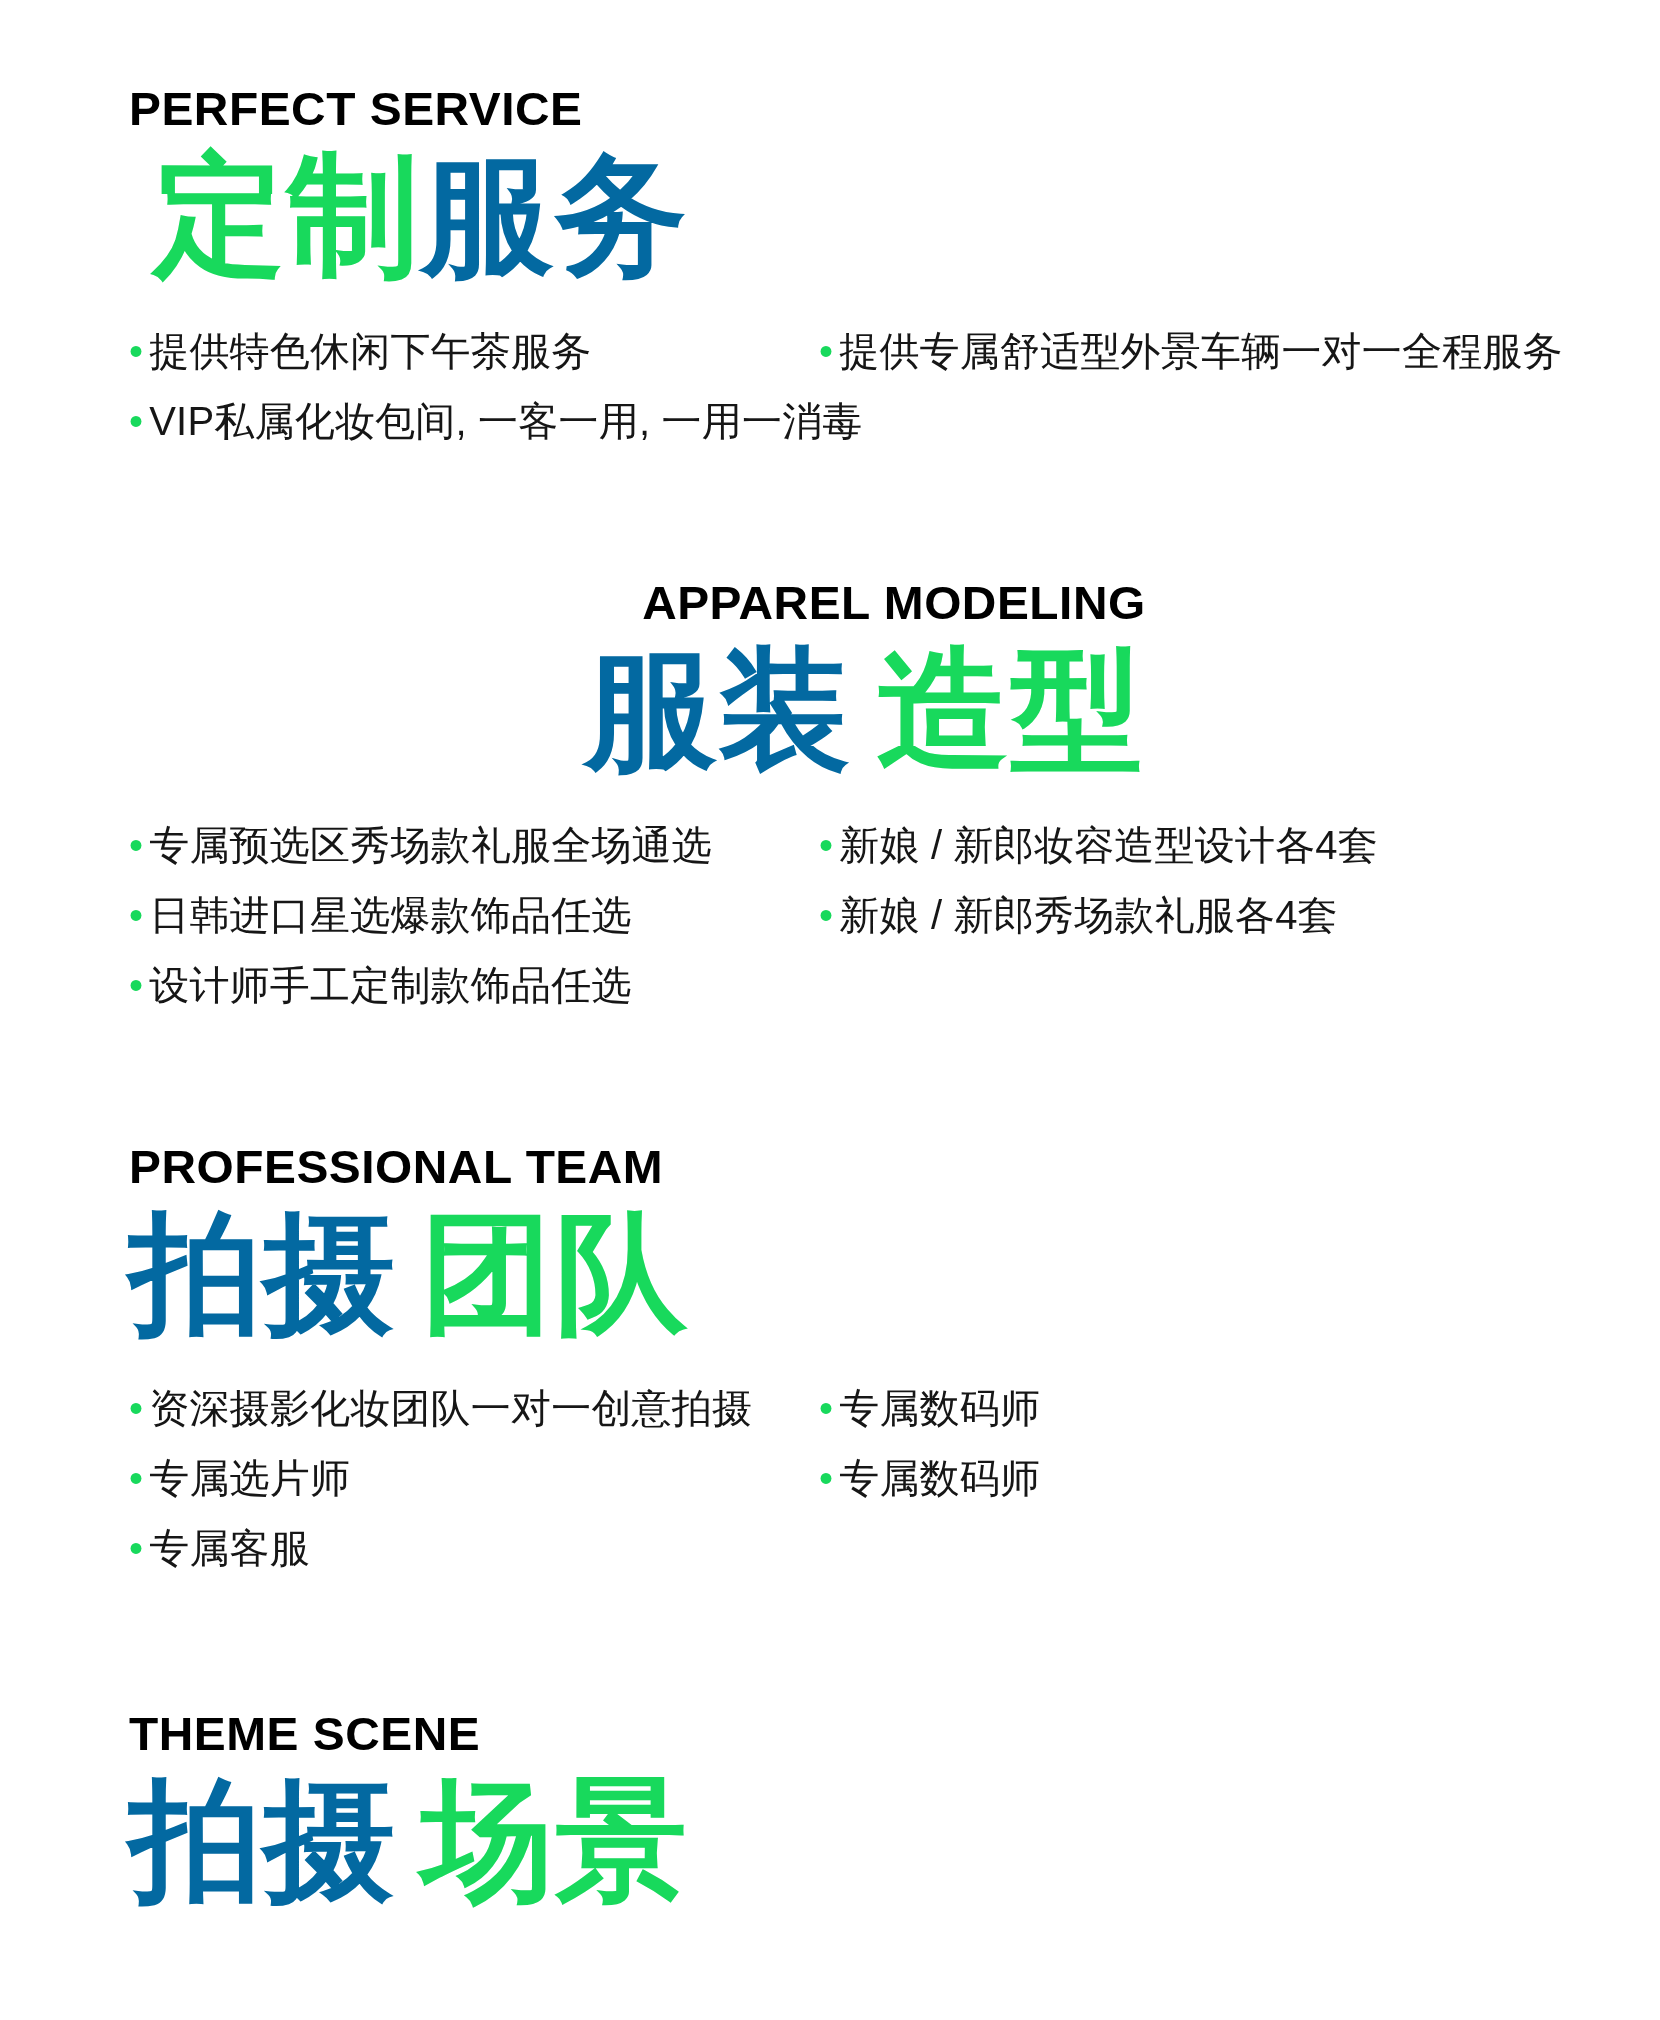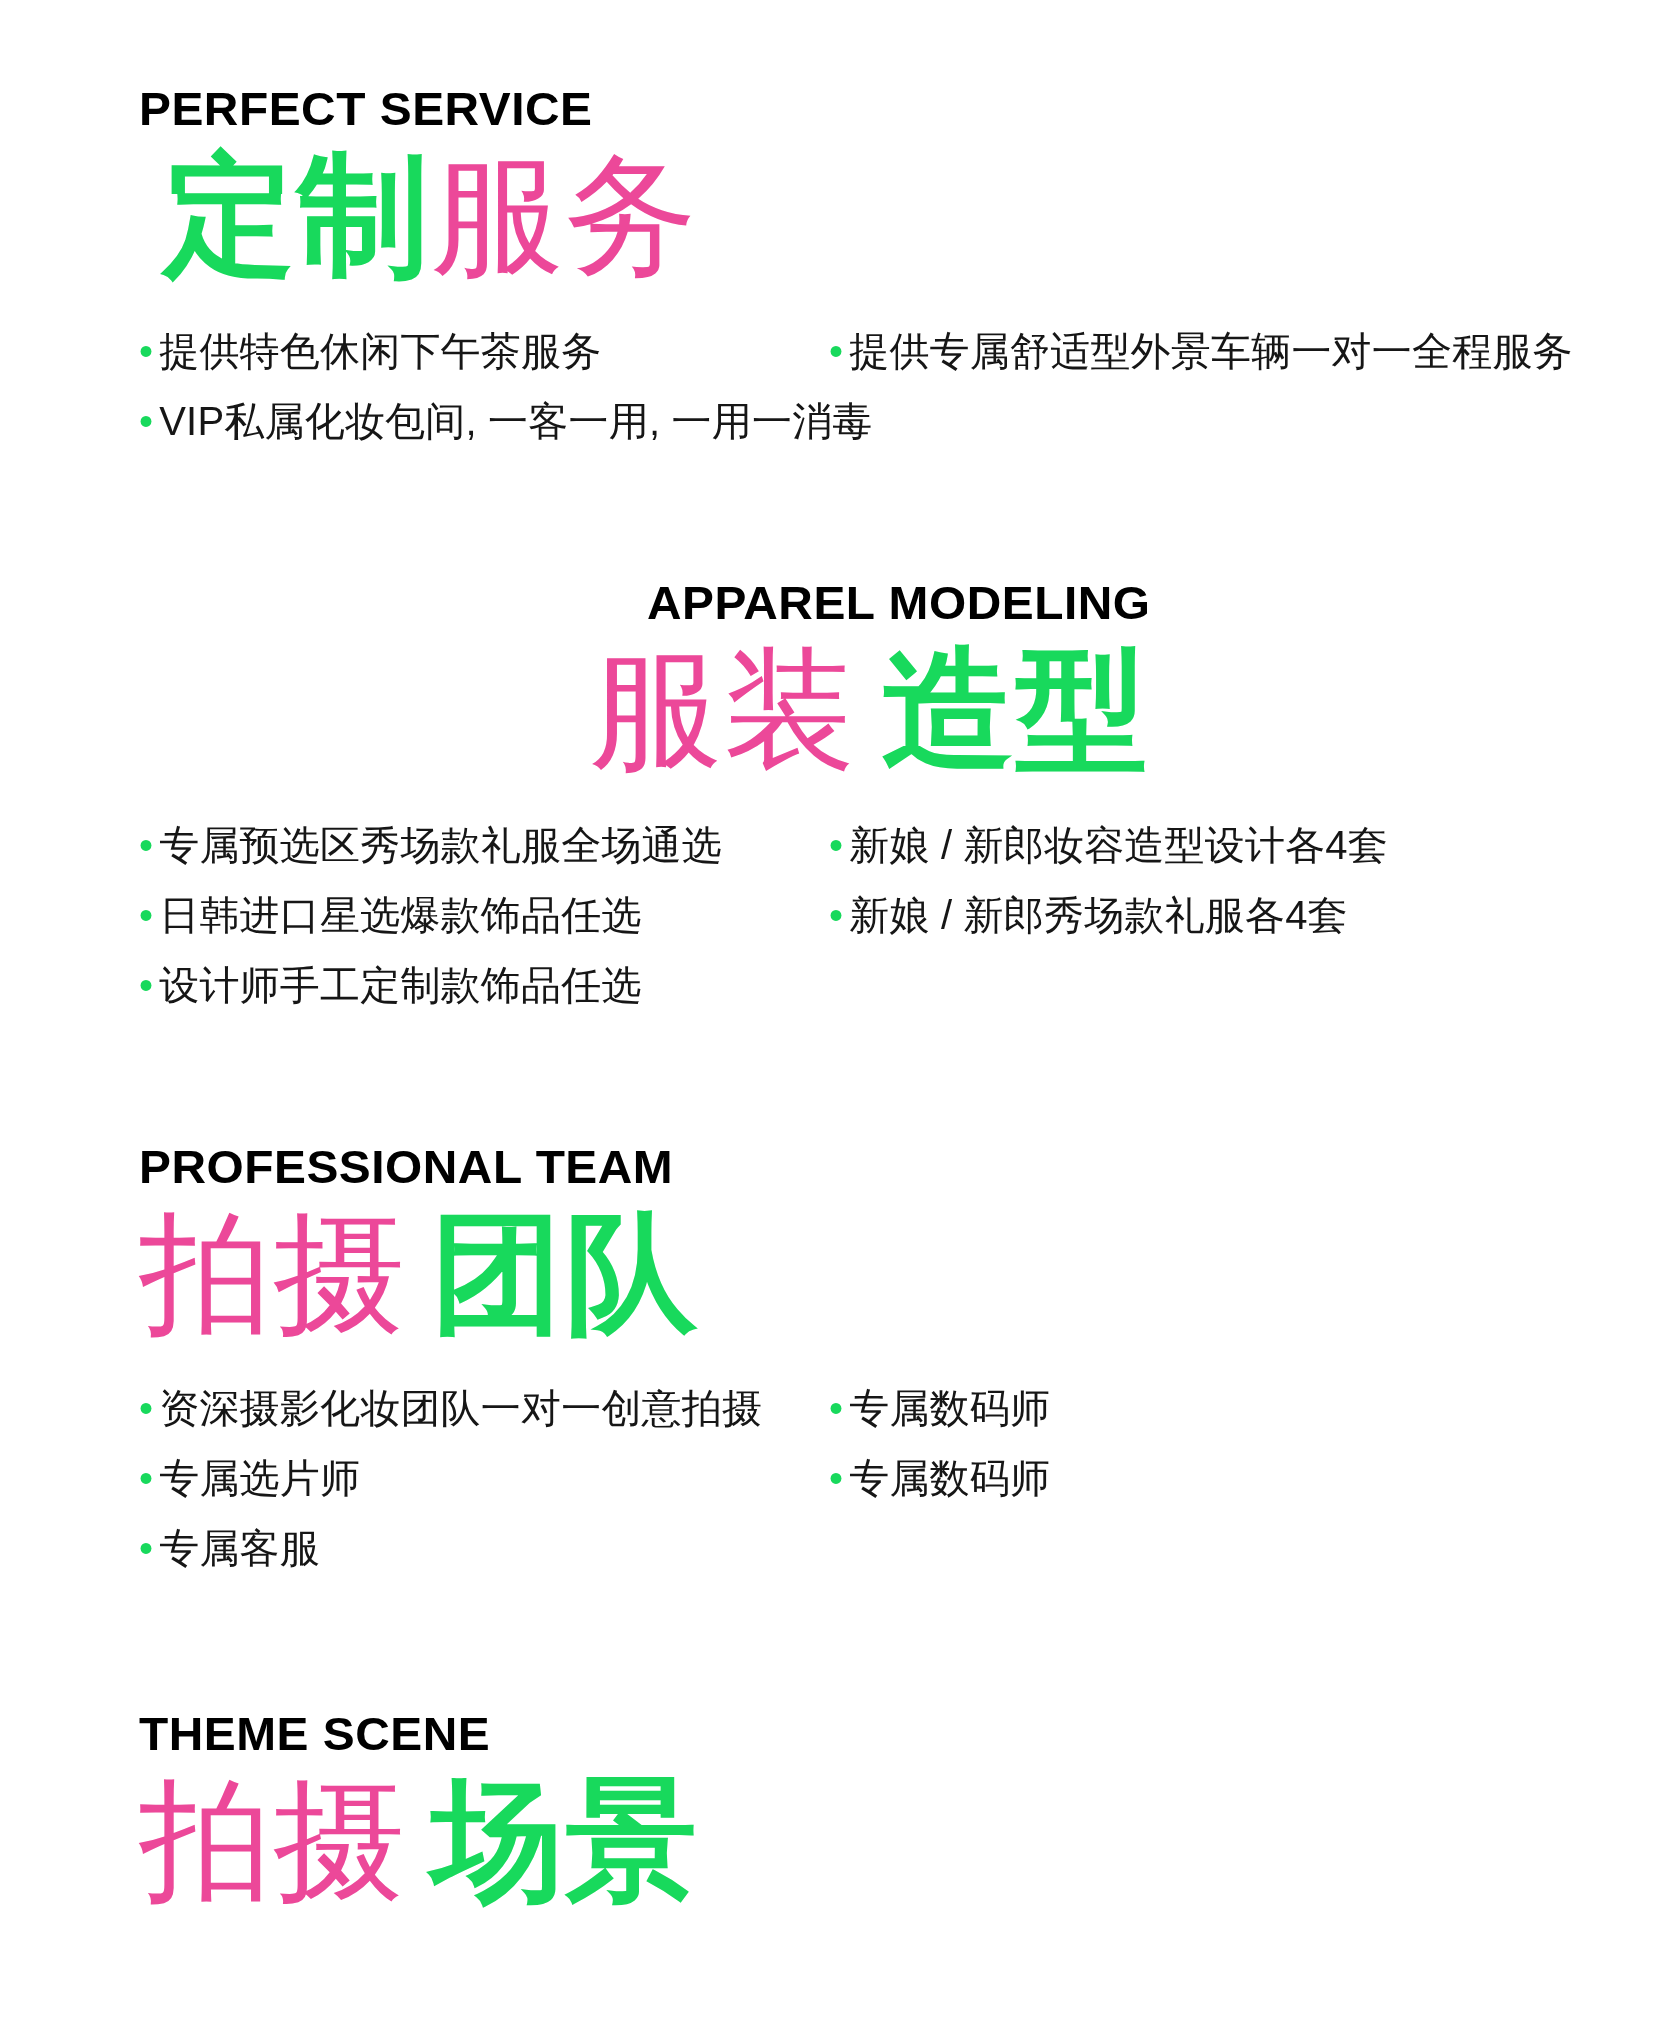--- a/index.html
+++ b/index.html
@@ -13,21 +13,21 @@
     font-family: "Liberation Sans", "DejaVu Sans", sans-serif;
     color: #111111;
     overflow: hidden;
     position: relative;
   }
   .page {
     position: relative;
     width: 1660px;
     height: 2020px;
     box-sizing: border-box;
-    padding: 0 0 0 13px;
+    padding: 0 0 0 3px;
   }
   .section {
     position: relative;
     padding-left: 126px;
     padding-right: 60px;
   }
   .sec-1 { padding-top: 86px; }
   .sec-2 { padding-top: 124px; text-align: center; }
   .sec-3 { padding-top: 124px; }
   .sec-4 { padding-top: 128px; }
@@ -46,22 +46,22 @@
   .bigtitle {
     font-family: "DejaVu Sans", "Liberation Sans", sans-serif;
     font-size: 132px;
     line-height: 1.18;
     letter-spacing: 2px;
     margin-top: 6px;
     margin-bottom: 8px;
     white-space: nowrap;
   }
   .bigtitle .light {
-    font-weight: 400;
-    color: #ec4899;
+    font-weight: 700;
+    color: #0369a1;
   }
   .bigtitle .accent {
     font-weight: 800;
     color: #18d95c;
     margin-left: 24px;
   }
   .bullets {
     margin-top: 22px;
     display: grid;
     grid-template-columns: 680px auto;

